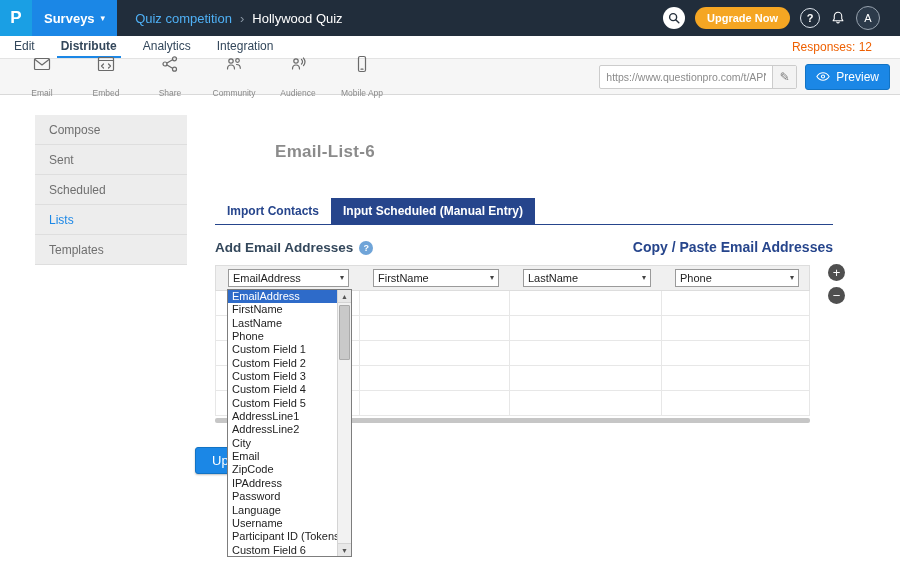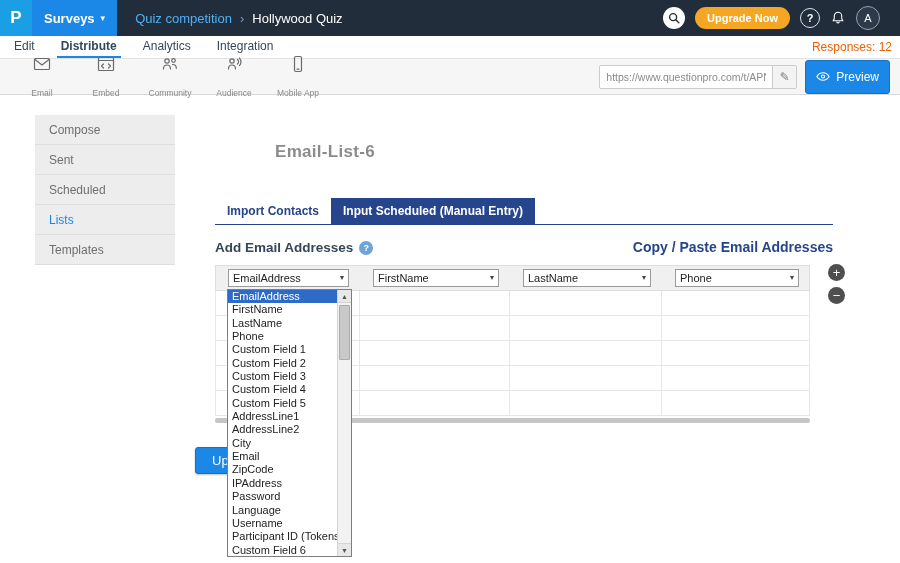--- a/index.html
+++ b/index.html
@@ -26,36 +26,36 @@
   .search-btn{width:22px;height:22px;border-radius:50%;background:#fff;display:flex;align-items:center;justify-content:center;cursor:pointer}
   .upgrade-btn{background:var(--upgrade-orange);color:#fff;font-size:11px;font-weight:bold;padding:5px 12px;border-radius:12px;border:none;cursor:pointer;font-family:inherit}
   .help-btn{width:20px;height:20px;border-radius:50%;border:1px solid #dde4ec;color:#fff;font-size:11px;font-weight:bold;display:flex;align-items:center;justify-content:center;cursor:pointer}
   .bell-btn{cursor:pointer;display:flex}
   .avatar{width:24px;height:24px;border-radius:50%;border:1px solid #97a2ae;background:#2c3a4a;color:#fff;font-size:11px;display:flex;align-items:center;justify-content:center;cursor:pointer}
 
   
   .subnav{height:23px;border-bottom:1px solid #e3e3e3;display:flex;align-items:stretch;padding-left:10px;background:#fff}
   .subnav .tab{font-size:12px;color:var(--navy);display:flex;align-items:center;margin-right:18px;padding:0 4px;cursor:pointer;border-bottom:2px solid transparent}
   .subnav .tab.active{border-bottom-color:var(--accent);font-weight:bold}
-  .responses{margin-left:auto;margin-right:8px;display:flex;align-items:center;font-size:12px;color:var(--responses-orange)}
+  .responses{margin-left:auto;margin-right:28px;display:flex;align-items:center;font-size:12px;color:var(--responses-orange)}
 
   
   .toolbar{height:36px;background:#f6f6f6;border-bottom:1px solid #d9d9d9;display:flex;align-items:center;padding:0 10px}
   .tool{width:64px;display:flex;flex-direction:column;align-items:center;justify-content:center;gap:11px;cursor:pointer}
   .tool svg{stroke:#6a6a6a;fill:none;stroke-width:1.2;stroke-linecap:round;stroke-linejoin:round}
   .tool .tl{font-size:8.5px;color:#8a8a8a;white-space:nowrap}
   .url-wrap{margin-left:auto;display:flex;align-items:center;border:1px solid #ccc;background:#fff;height:24px;width:198px;border-radius:2px;overflow:hidden}
   .url-input{flex:1;border:none;outline:none;font-size:10.5px;color:#8b8b8b;padding:0 6px;font-family:inherit;min-width:0;background:#fff}
   .url-edit{width:24px;height:100%;border-left:1px solid #ccc;background:#f3f3f3;display:flex;align-items:center;justify-content:center;color:#777;font-size:12px;cursor:pointer;flex:none}
-  .preview-btn{margin-left:8px;background:var(--accent);border:1px solid #1273c4;color:#fff;height:26px;padding:16px 10px;border-radius:3px;font-size:12px;display:flex;align-items:center;gap:6px;cursor:pointer;font-family:inherit}
+  .preview-btn{margin-left:8px;background:var(--accent);border:1px solid #1273c4;color:#fff;height:26px;padding:8px 10px;border-radius:3px;font-size:12px;display:flex;align-items:center;gap:6px;cursor:pointer;font-family:inherit}
   .preview-btn svg{stroke:#fff;fill:none;stroke-width:1.2}
 
   
   .workspace{position:relative;height:467px}
-  .sidebar{position:absolute;left:35px;top:20px;width:140px}
+  .sidebar{position:absolute;left:35px;top:20px;width:152px}
   .side-item{height:30px;line-height:30px;background:#ededed;border-bottom:1px solid #dedede;padding-left:14px;font-size:12px;color:#6f6f6f;cursor:pointer}
   .side-item.active{color:var(--accent)}
   .content{position:absolute;left:195px;top:0;width:670px;height:100%}
   .list-title{margin:47px 0 0 80px;font-size:17px;color:#8b8b8b;letter-spacing:.3px}
 
   .ctabs{display:flex;margin:36px 32px 12px 20px;border-bottom:1px solid var(--tab-active)}
   .ctab{font-size:12px;font-weight:bold;color:var(--tab-active);padding:6px 12px;cursor:pointer}
   .ctab.active{background:var(--tab-active);color:#fff}
 
   .section-row{display:flex;align-items:center;justify-content:space-between;margin:14px 32px 10px 20px}
@@ -149,20 +149,31 @@
     </div>
     <div class="tool">
       <span>
         <svg width="18" height="18" viewBox="0 0 18 18">
             <rect x="1.5" y="2.5" width="15" height="13" rx="1"></rect>
             <path d="M1.5 5.5h15"></path>
             <path d="M6.5 9l-2 2 2 2M11.5 9l2 2-2 2"></path>
           </svg>
       </span>
       <span class="tl">Embed</span>
+    </div>
+    <div class="tool">
+      <span>
+        <svg width="18" height="18" viewBox="0 0 18 18">
+            <circle cx="13.5" cy="3.8" r="2"></circle>
+            <circle cx="4" cy="9" r="2"></circle>
+            <circle cx="13.5" cy="14.2" r="2"></circle>
+            <path d="M6 8l5.5-3.3M6 10l5.5 3.3"></path>
+          </svg>
+      </span>
+      <span class="tl">Share</span>
     </div>
     <div class="tool">
       <span>
         <svg width="18" height="18" viewBox="0 0 18 18">
             <circle cx="6" cy="6" r="2.2"></circle>
             <path d="M2.5 14c0-2.5 1.5-4 3.5-4s3.5 1.5 3.5 4"></path>
             <circle cx="12.5" cy="5.5" r="1.8"></circle>
             <path d="M11.5 9.5c2.2 0 3.8 1.6 3.8 3.8"></path>
           </svg>
       </span>

